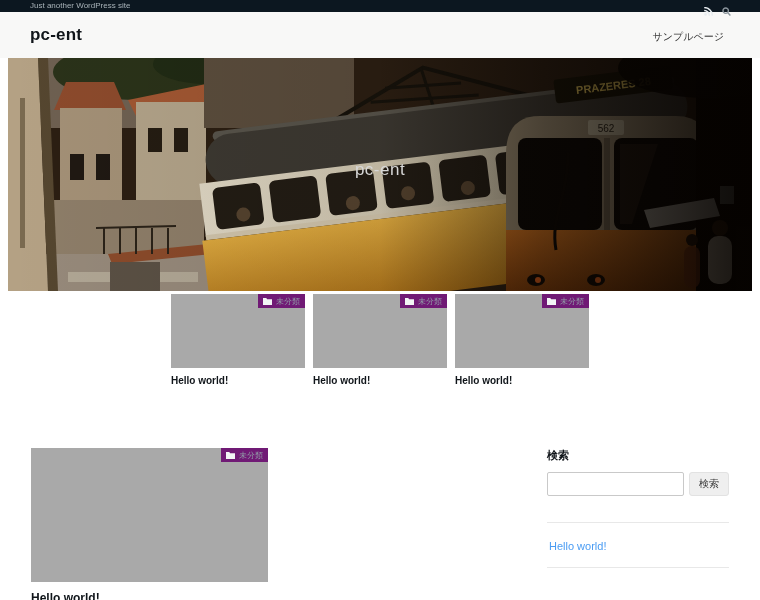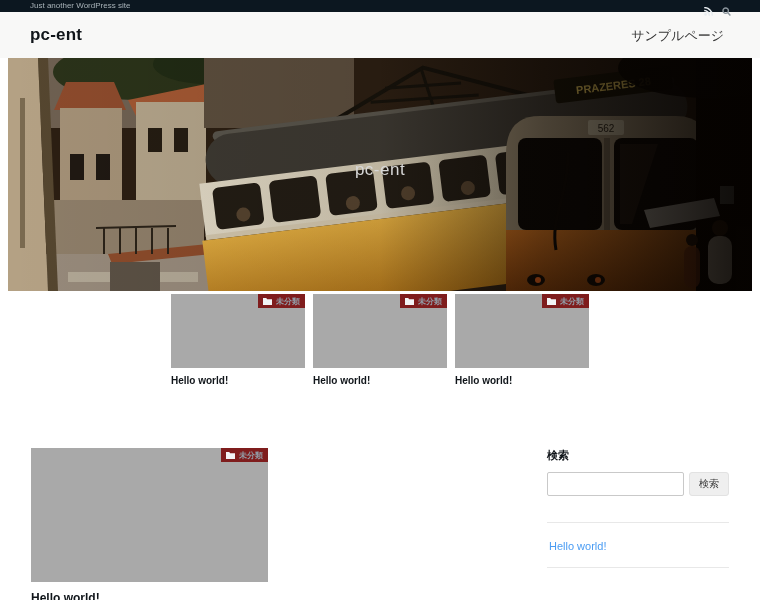--- a/index.html
+++ b/index.html
@@ -13,37 +13,37 @@
   .tagline { font-size:8px; color:#a8b2b8; line-height:12px; }
   .topbar-icons { margin-left:auto; display:flex; gap:9px; align-items:center; }
   .tb-icon { width:9px; height:9px; display:inline-block; cursor:pointer; }
 
   
   .site-header { height:46px; background:#f8f8f7; display:flex; align-items:center;
                  padding:0 36px 0 30px; }
   .site-title { font-size:17px; font-weight:700; color:#10151a; letter-spacing:.2px;
                 text-decoration:none; cursor:pointer; }
   .primary-nav { margin-left:auto; }
-  .nav-item { font-size:13px; color:#333; text-decoration:none; cursor:pointer; }
+  .nav-item { font-size:10px; color:#333; text-decoration:none; cursor:pointer; }
 
   
   .hero { position:relative; height:233px; margin:0 8px 3px 8px; overflow:hidden; }
   .hero svg { display:block; width:100%; height:100%; }
   .hero-title { position:absolute; inset:0; display:flex; align-items:center;
                 justify-content:center; padding-bottom:9px; color:#d6d6d6;
                 font-size:17px; letter-spacing:.5px; pointer-events:none; }
 
   
   .pickup { display:flex; justify-content:center; gap:8px; margin-top:3px; }
   .pickup-card { width:134px; cursor:pointer; }
   .thumb { position:relative; background:#a9a9a9; }
   .pickup-card .thumb { height:74px; }
-  .cat-badge { position:absolute; top:0; right:0; background:#7f1d1d; color:#929ea8;
+  .cat-badge { position:absolute; top:0; right:0; background:#701a75; color:#929ea8;
                font-size:8px; height:14px; display:flex; align-items:center; gap:4px;
-               padding:0 5px; cursor:pointer;font-weight:bold; }
+               padding:0 5px; cursor:pointer; }
   .cat-badge svg { display:block; }
   .card-title { font-size:10px; font-weight:700; color:#10151a; margin-top:7px; cursor:pointer; }
 
   
   .content { display:flex; justify-content:space-between; padding:0 31px; margin-top:62px; }
   .main-column { flex:1; }
   .main-card { width:237px; cursor:pointer; }
   .main-card .thumb { height:134px; }
   .main-card .card-title { font-size:12px; margin-top:9px; }
 

